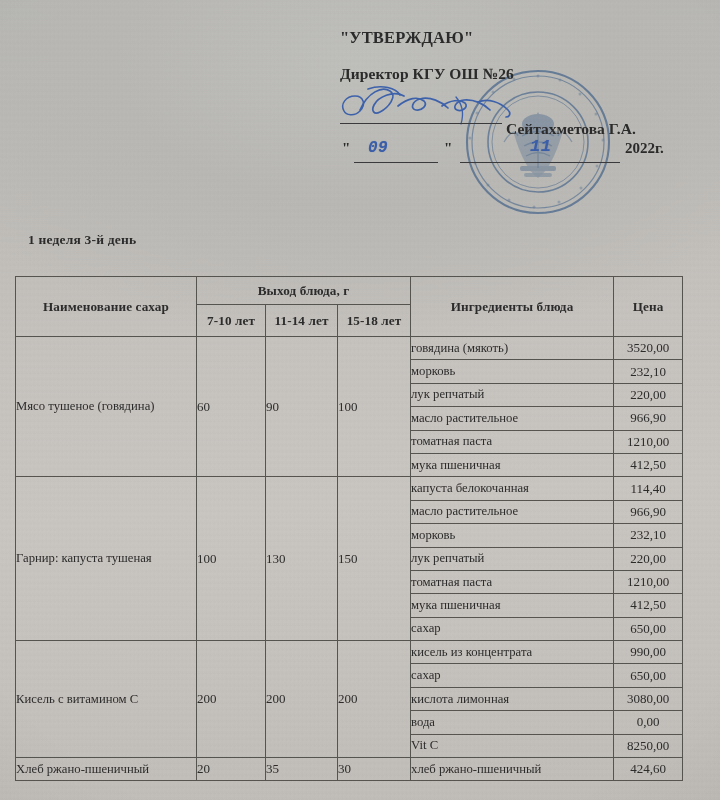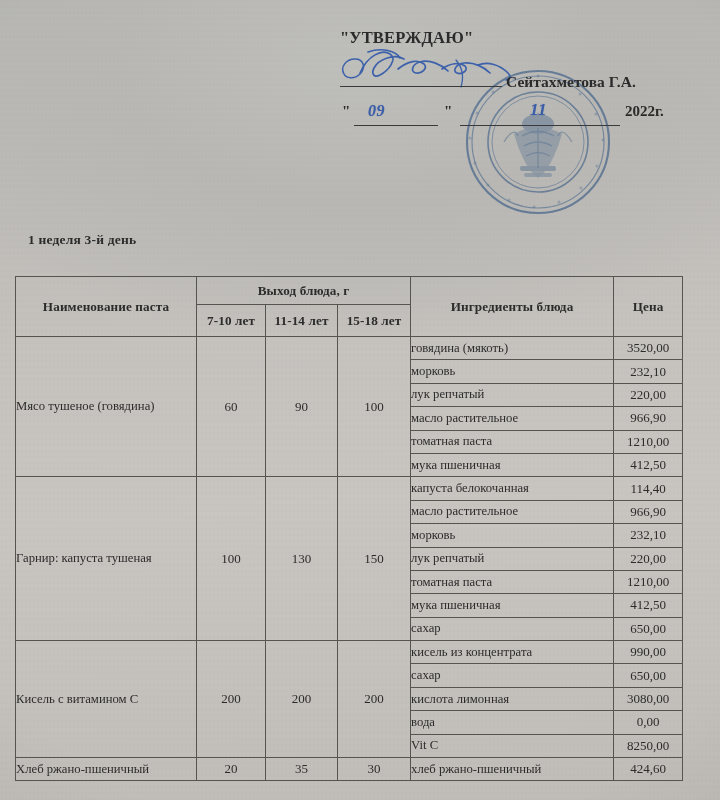--- a/index.html
+++ b/index.html
@@ -66,21 +66,21 @@
   .sign-line {
     position: absolute;
     left: 0;
     top: 21px;
     width: 162px;
     border-bottom: 1.6px solid #3a3a3c;
   }
   .sign-name {
     position: absolute;
     left: 166px;
-    top: 8px;
+    top: 18px;
     font-size: 15.5px;
     font-weight: bold;
     white-space: nowrap;
   }
   .signature-ink {
     position: absolute;
     left: -2px;
     top: -18px;
     width: 180px;
     height: 42px;
@@ -102,21 +102,21 @@
     position: absolute; left: 120px; top: 24px; width: 160px;
     border-bottom: 1.5px solid #3a3a3c;
   }
   .year {
     position: absolute; left: 285px; top: 2px;
     font-size: 15px; font-weight: bold; white-space: nowrap;
   }
   .hand {
     position: absolute;
     color: #3b5ea8;
-    font-family: Liberation Serif, serif;
+    font-family: Liberation Mono, monospace;
     font-style: italic;
     font-size: 16px;
     letter-spacing: .5px;
     text-shadow: 0 0 1px rgba(59,94,168,.5);
   }
   .hand-day   { left: 28px;  top: 1px; }
   .hand-month { left: 190px; top: -1px; font-size: 17px; }
 
   
   .stamp {
@@ -177,21 +177,21 @@
   th.th-price     { height: 58px; }
 
   td.c-dish {
     text-align: left;
     padding-left: 6px;
     vertical-align: top;
     padding-top: 3px;
     font-size: 12.7px;
   }
   td.c-num {
-    text-align: center;
+    text-align: left;
     font-size: 13px;
     vertical-align: top;
     padding-top: 3px;
   }
   td.c-ingr {
     text-align: left;
     padding-left: 6px;
     font-size: 12.7px;
     height: 22.4px;
   }
@@ -210,20 +210,21 @@
 </style>
 </head>
 <body>
 
 <div class="page">
 
   <div class="approval">
 
     <div class="approval-title">"УТВЕРЖДАЮ"</div>
 
+    <div class="approval-director">Директор КГУ ОШ №26</div>
 
     <div class="sign-row">
       <svg class="signature-ink" viewBox="0 0 180 42">
         <g fill="none" stroke="#3d62ab" stroke-width="1.7" stroke-linecap="round">
           <path d="M6 27 C2 20, 8 12, 17 12 C26 12, 28 21, 22 27 C16 33, 8 31, 6 27 Z" stroke-width="1.5"></path>
           <path d="M22 26 C30 8, 44 2, 52 7 C60 12, 50 24, 42 28 C36 31, 33 27, 36 21 C40 13, 55 6, 66 12"></path>
           <path d="M60 22 C70 14, 80 12, 86 17 C90 21, 84 27, 78 26 C72 25, 74 17, 82 15 C92 12, 104 18, 110 24"></path>
           <path d="M104 22 C112 16, 122 15, 127 19 C131 23, 124 28, 119 26 C114 24, 118 17, 126 16 C136 15, 146 20, 152 26"></path>
           <path d="M140 18 C150 14, 162 18, 170 26 C173 29, 172 33, 168 33"></path>
           <path d="M30 5 C44 0, 58 4, 62 11"></path>
@@ -296,21 +297,21 @@
       <colgroup>
         <col class="w-name">
           <col class="w-a1">
           <col class="w-a2">
         <col class="w-a3">
           <col class="w-ingr">
           <col class="w-price">
       </colgroup>
       <thead>
         <tr>
-          <th class="th-name" rowspan="2">Наименование паста</th>
+          <th class="th-name" rowspan="2">Наименование сахар</th>
           <th class="th-group" colspan="3">Выход блюда, г</th>
           <th class="th-ingr" rowspan="2">Ингредиенты блюда</th>
           <th class="th-price" rowspan="2">Цена</th>
         </tr>
         <tr>
           <th class="th-age">7-10 лет</th>
           <th class="th-age">11-14 лет</th>
           <th class="th-age">15-18 лет</th>
         </tr>
       </thead>

